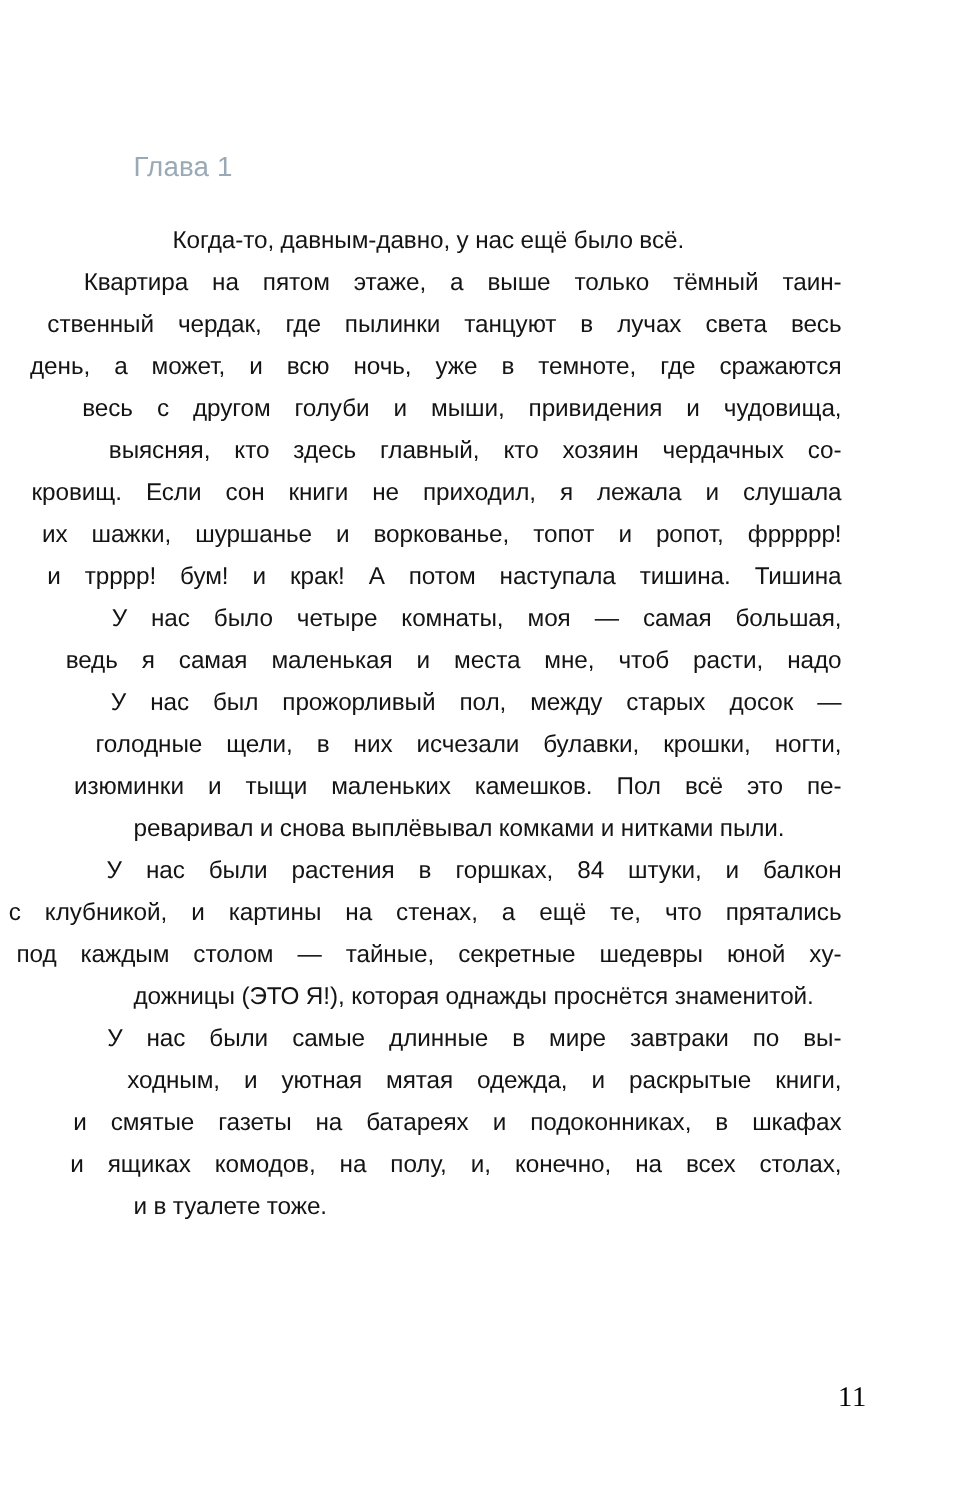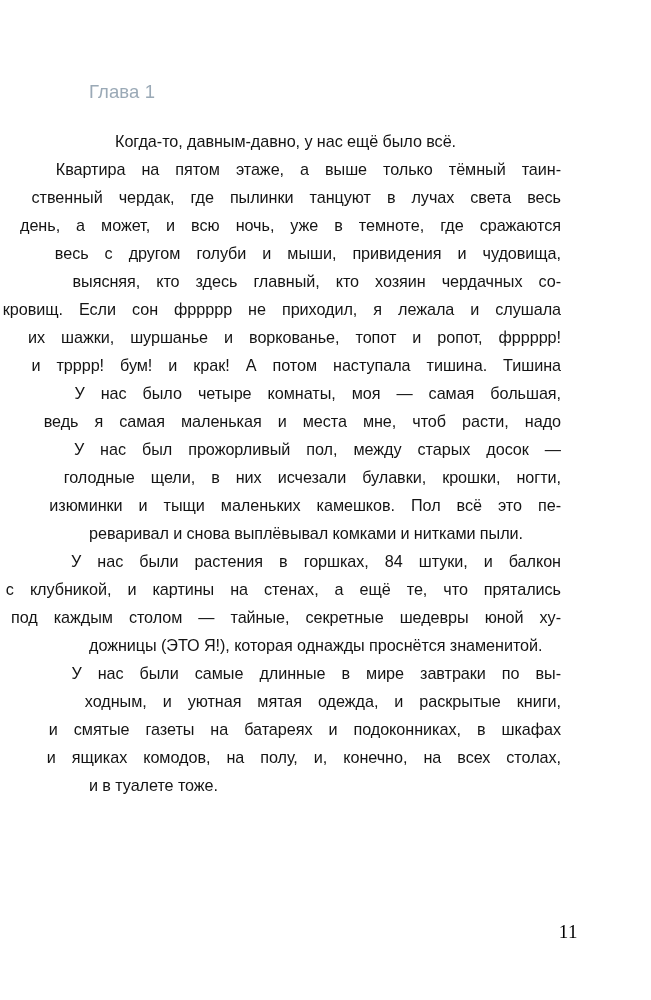--- a/index.html
+++ b/index.html
@@ -17,21 +17,21 @@
     background: #ffffff;
     overflow: hidden;
     box-sizing: border-box;
     font-family: "Liberation Sans", "DejaVu Sans", sans-serif;
     -webkit-font-smoothing: antialiased;
   }
 
   .content {
     position: absolute;
     left: 89px;
-    top: 80px;
+    top: 99px;
     width: 472px;
   }
 
   .chapter-label {
     font-family: "Liberation Sans", "DejaVu Sans", sans-serif;
     font-size: 18.5px;
     font-weight: 400;
     line-height: 1.25;
     color: #9aa9b6;
     letter-spacing: 0.1px;
@@ -166,21 +166,21 @@
             <span class="w">главный,</span>
             <span class="w">кто</span>
             <span class="w">хозяин</span>
             <span class="w">чердачных</span>
             <span class="w">со-</span>
           </span>
           <span class="ln just">
             <span class="w">кровищ.</span>
             <span class="w">Если</span>
             <span class="w">сон</span>
-            <span class="w">фррррр</span>
+            <span class="w">книги</span>
             <span class="w">не</span>
             <span class="w">приходил,</span>
             <span class="w">я</span>
             <span class="w">лежала</span>
             <span class="w">и</span>
             <span class="w">слушала</span>
           </span>
           <span class="ln just">
             <span class="w">их</span>
             <span class="w">шажки,</span>

